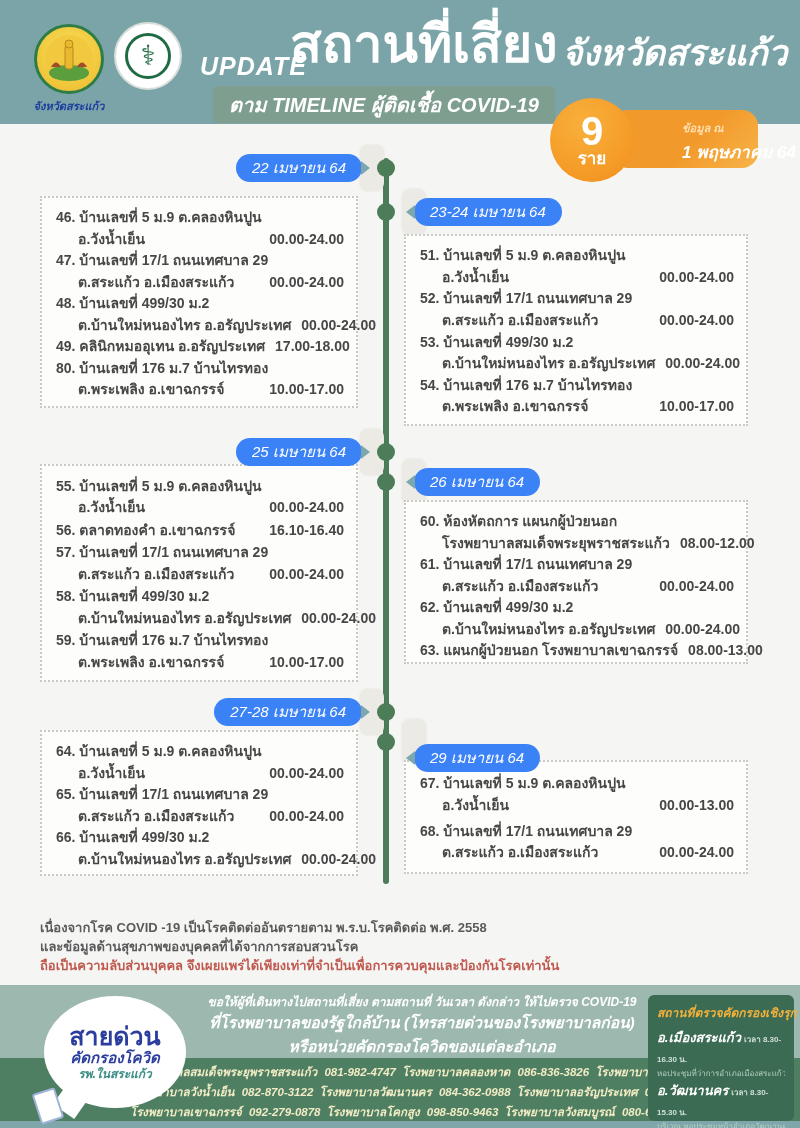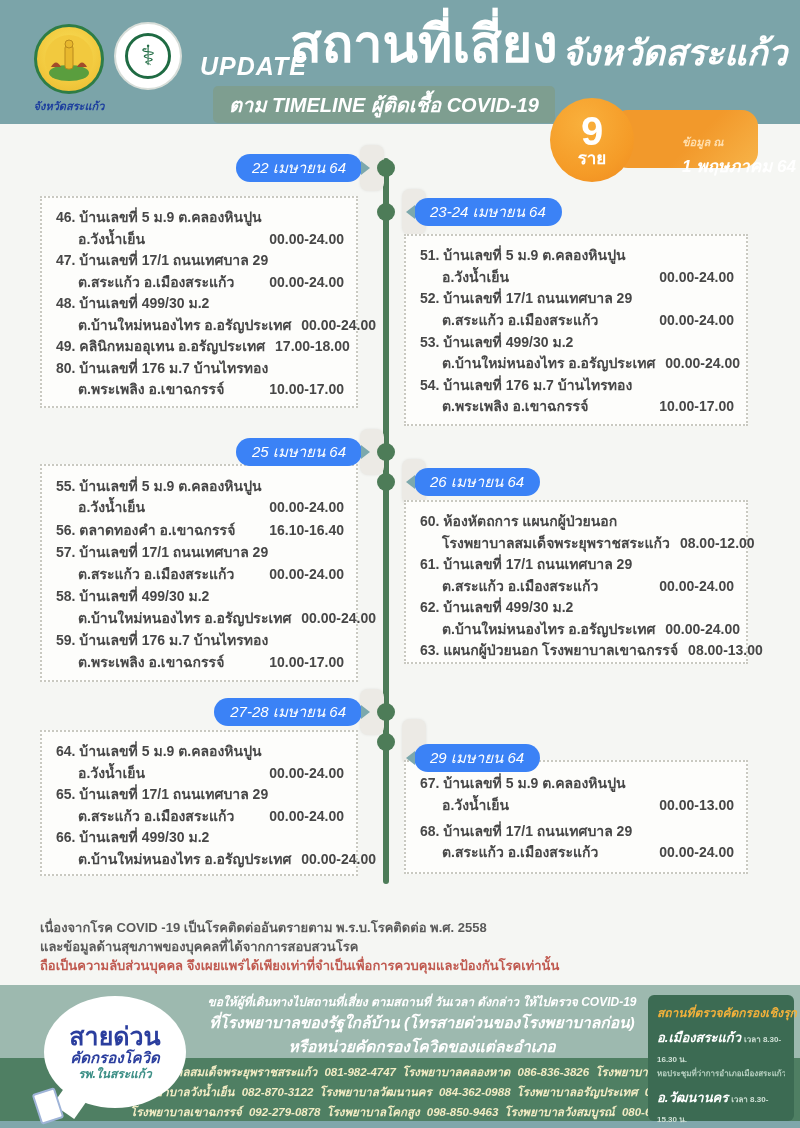--- a/index.html
+++ b/index.html
@@ -20,21 +20,21 @@
         display:flex;align-items:center;justify-content:center;color:#1f6b43;font-size:28px;line-height:1;}
   .update-label{position:absolute;left:200px;top:52px;color:#ffffff;font-size:25px;font-weight:bold;font-style:italic;letter-spacing:1px;}
   .main-title{position:absolute;left:290px;top:16px;color:#ffffff;font-size:52px;font-weight:bold;line-height:1.1;}
   .province-title{position:absolute;left:562px;top:34px;color:#ffffff;font-size:35px;font-weight:bold;font-style:italic;line-height:1.1;}
   .subtitle-bar{position:absolute;left:213px;top:86px;width:342px;height:37px;background:#7e9e90;border-radius:5px;
         display:flex;align-items:center;justify-content:center;color:#ffffff;font-size:20px;font-weight:bold;font-style:italic;}
 
   
   .asof-box{position:absolute;left:612px;top:110px;width:146px;height:58px;border-radius:16px;
         background:linear-gradient(135deg,#f2992b 0%,#f2992b 55%,#f7b449 100%);
-        padding:23px 12px 0 70px;box-sizing:border-box;z-index:3;}
+        padding:9px 12px 0 70px;box-sizing:border-box;z-index:3;}
   .asof-label{color:#ffdfae;font-size:11px;font-weight:bold;font-style:italic;}
   .asof-date{color:#ffffff;font-size:17px;font-weight:bold;font-style:italic;margin-top:1px;white-space:nowrap;}
   .count-circle{position:absolute;left:550px;top:98px;width:84px;height:84px;border-radius:50%;
         background:radial-gradient(circle at 40% 30%,#f9b03c 0%,#f59b27 65%,#ef8a1f 100%);
         display:flex;flex-direction:column;align-items:center;justify-content:center;z-index:4;}
   .count-number{color:#ffffff;font-size:40px;font-weight:bold;line-height:0.95;}
   .count-unit{color:#ffffff;font-size:17px;font-weight:bold;line-height:1.1;}
 
   
   .tl-line{position:absolute;left:383px;top:158px;width:6px;height:726px;background:#4d7c58;border-radius:3px;}
@@ -83,21 +83,21 @@
   .footer-msg .m3{font-size:15.5px;font-weight:bold;font-style:italic;line-height:1.5;}
   .hospitals{position:absolute;left:130px;top:1062px;width:515px;color:#f2ecc4;font-size:11.5px;font-weight:bold;
         font-style:italic;line-height:20px;z-index:2;}
   .hosp-line{white-space:nowrap;}
   .hosp-line .ph{margin:0 6px 0 4px;}
   .screen-panel{position:absolute;left:648px;top:995px;width:146px;height:126px;background:#3c6b53;border-radius:6px;
         padding:8px 9px;box-sizing:border-box;z-index:2;}
   .screen-title{color:#f2b13b;font-size:12px;font-weight:bold;font-style:italic;margin-bottom:5px;white-space:nowrap;}
   .screen-district{color:#ffffff;font-size:13px;font-weight:bold;font-style:italic;white-space:nowrap;}
   .screen-time{color:#cfe0d5;font-size:8px;font-weight:bold;margin-left:3px;}
-  .screen-place{color:#b9d2c3;font-size:8px;font-weight:bold;margin-top:1px;margin-bottom:7px;white-space:nowrap;overflow:hidden;}
+  .screen-place{color:#b9d2c3;font-size:8px;font-weight:normal;margin-top:1px;white-space:nowrap;overflow:hidden;}
 </style>
 </head>
 <body>
 
 <div class="poster">
 
   <div class="header">
     <div class="seal">
       <svg viewBox="0 0 52 52">
         <circle cx="26" cy="26" r="24" fill="#f2c93e"></circle>

